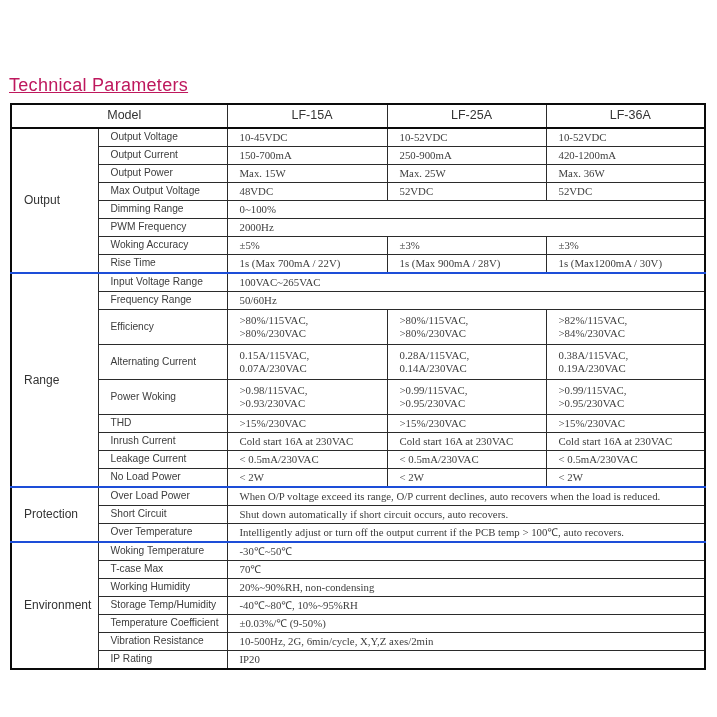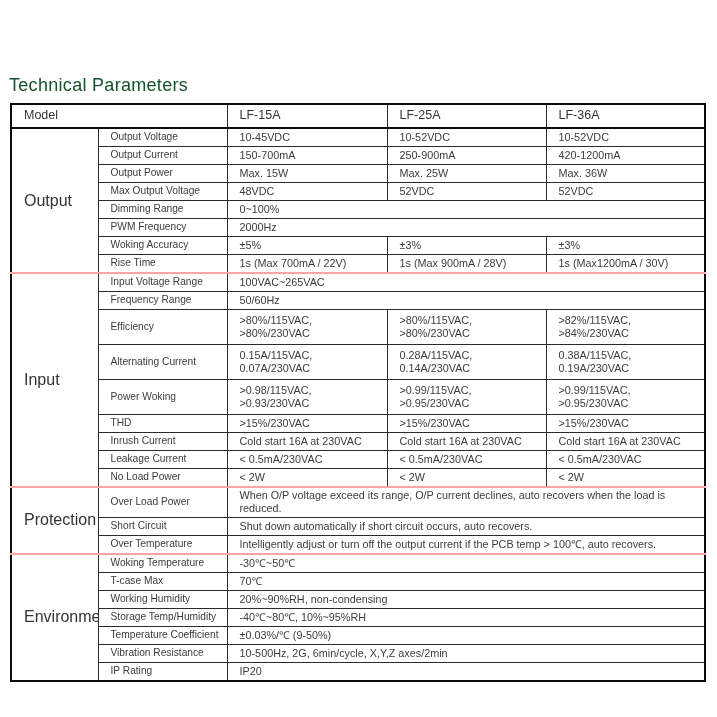--- a/index.html
+++ b/index.html
@@ -15,21 +15,22 @@
     -webkit-font-smoothing: antialiased;
   }
   .title {
     position: absolute;
     left: 9px;
     top: 75px;
     margin: 0;
     font-size: 18px;
     font-weight: 500;
     letter-spacing: 0.3px;
-    color: #14532d;
+    color: #be185d;
+    text-decoration: underline;
   }
   table.params {
     position: absolute;
     left: 10px;
     top: 103px;
     width: 694px;
     border-collapse: collapse;
     table-layout: fixed;
     color: #3c3c3c;
     font-size: 10.5px;
@@ -46,42 +47,44 @@
     text-align: left;
     font-weight: normal;
     vertical-align: middle;
     overflow: hidden;
   }
   table.params thead th {
     height: 20px;
     font-size: 12.5px;
     color: #333333;
     border-bottom: 2px solid #0a0a0a;
+    text-align: center;
   }
   th.model-cell {
     text-align: center;
     padding-left: 0;
     padding-right: 80px; 
   }
   tr.section-start td {
-    border-top: 2px solid #fca5a5;
+    border-top: 2px solid #1d4ed8;
   }
   td.section-cell {
     text-align: center;
-    font-size: 16px;
+    font-size: 12px;
     color: #333333;
     padding: 0;
   }
   td.param-cell {
     padding-left: 8px;
     font-size: 10.2px;
   }
   td.value-cell {
     font-size: 10.8px;
     white-space: pre-line;
+    font-family: Liberation Serif, serif;
   }
   tr.tall td {
     height: 32px;
   }
 </style>
 </head>
 <body>
 
 <div class="page">
   <h1 class="title">Technical Parameters</h1>
@@ -142,21 +145,21 @@
           <td class="value-cell">±3%</td>
           <td class="value-cell">±3%</td>
         </tr>
         <tr>
           <td class="param-cell">Rise Time</td>
           <td class="value-cell">1s (Max 700mA / 22V)</td>
           <td class="value-cell">1s (Max 900mA / 28V)</td>
           <td class="value-cell">1s (Max1200mA / 30V)</td>
         </tr>
         <tr class="section-start">
-          <td class="section-cell" rowspan="9">Input</td>
+          <td class="section-cell" rowspan="9">Range</td>
           <td class="param-cell">Input Voltage Range</td>
           <td class="value-cell" colspan="3">100VAC~265VAC</td>
         </tr>
         <tr>
           <td class="param-cell">Frequency Range</td>
           <td class="value-cell" colspan="3">50/60Hz</td>
         </tr>
         <tr class="tall">
           <td class="param-cell">Efficiency</td>
           <td class="value-cell">&gt;80%/115VAC,

